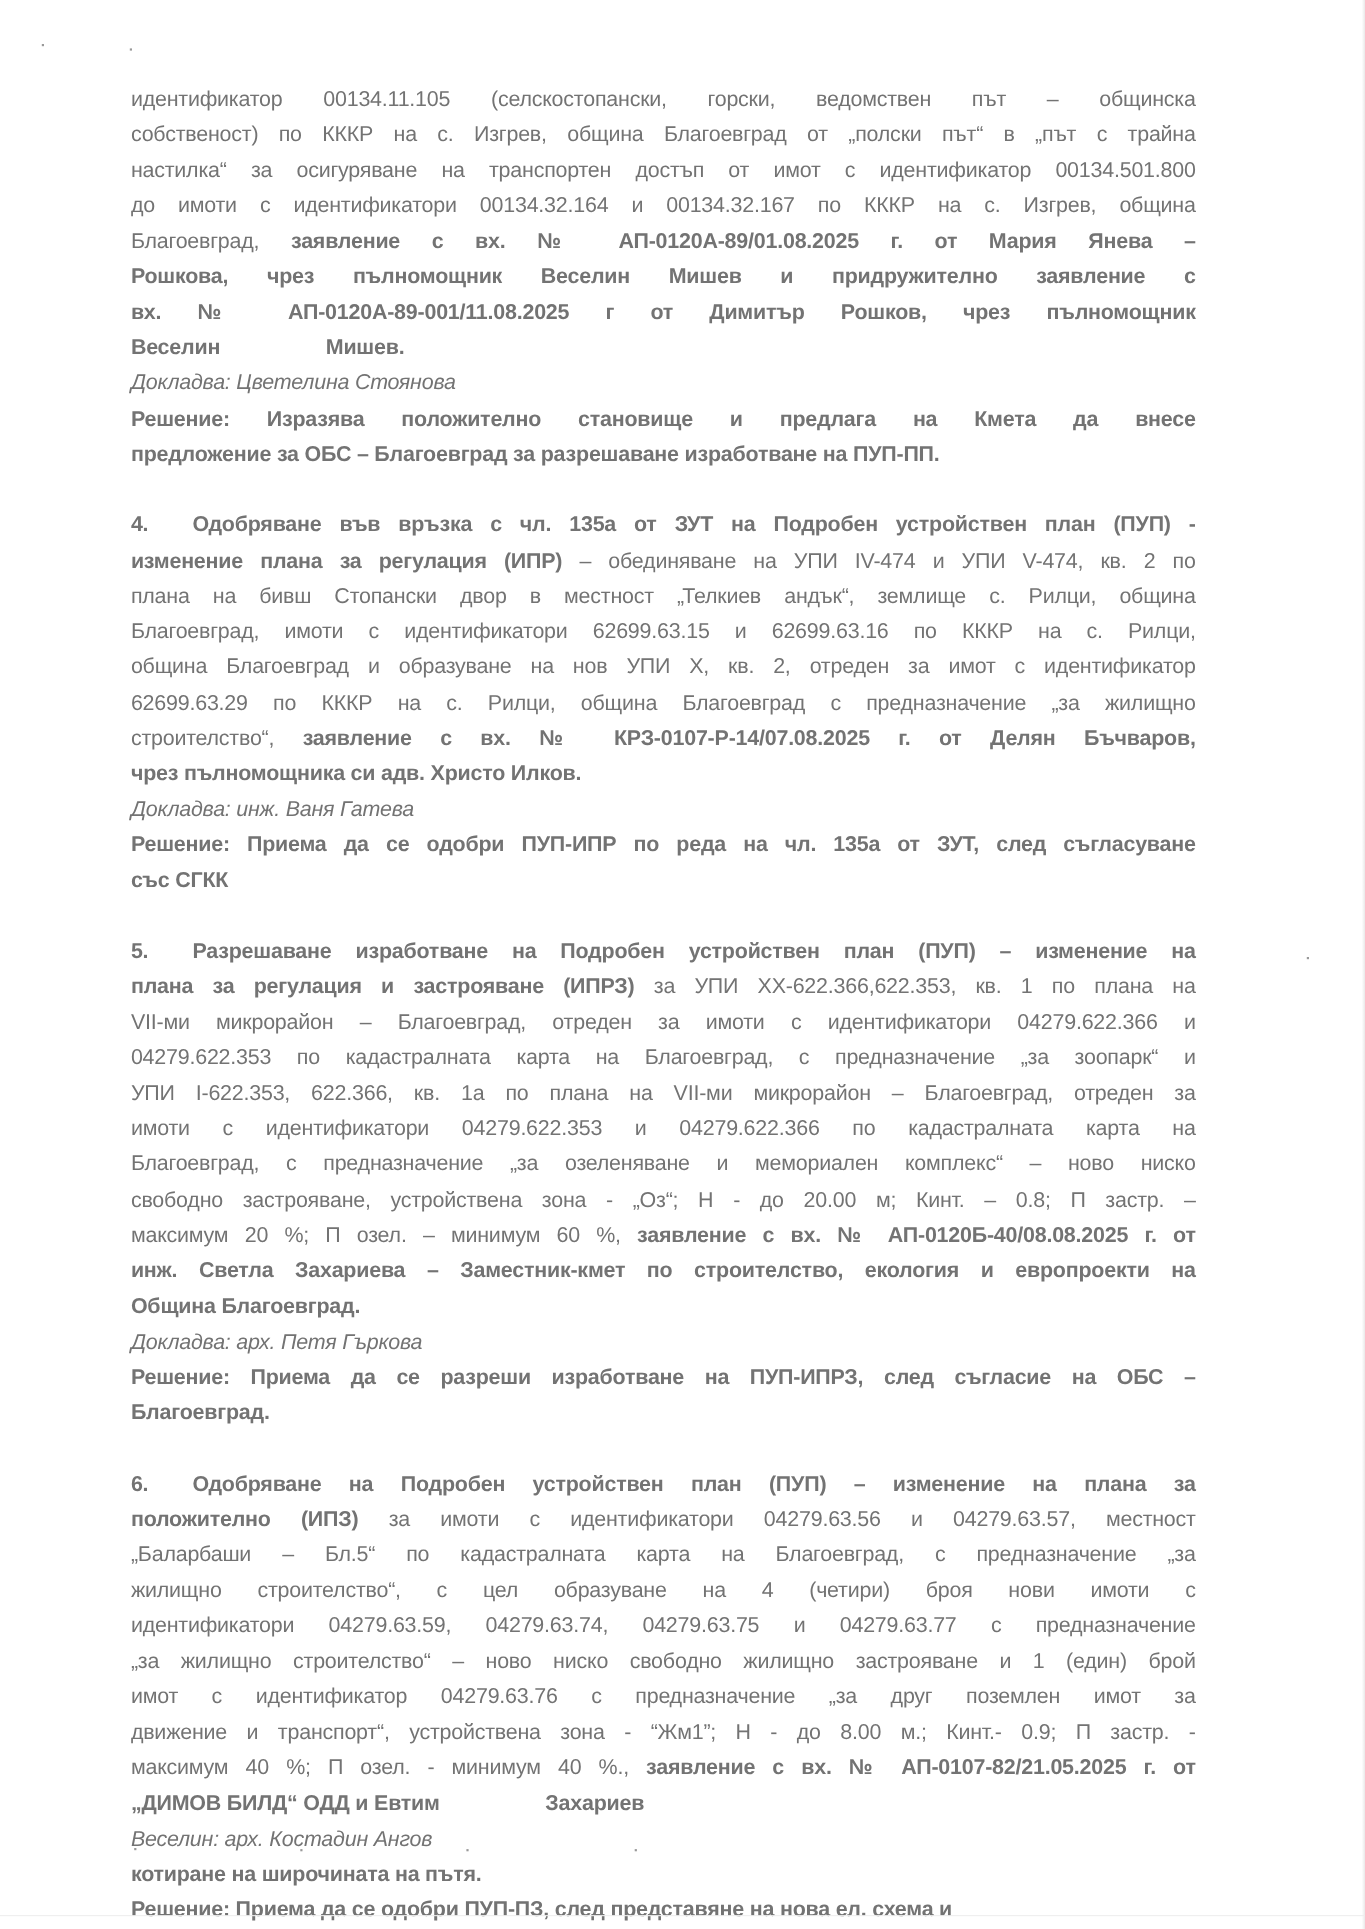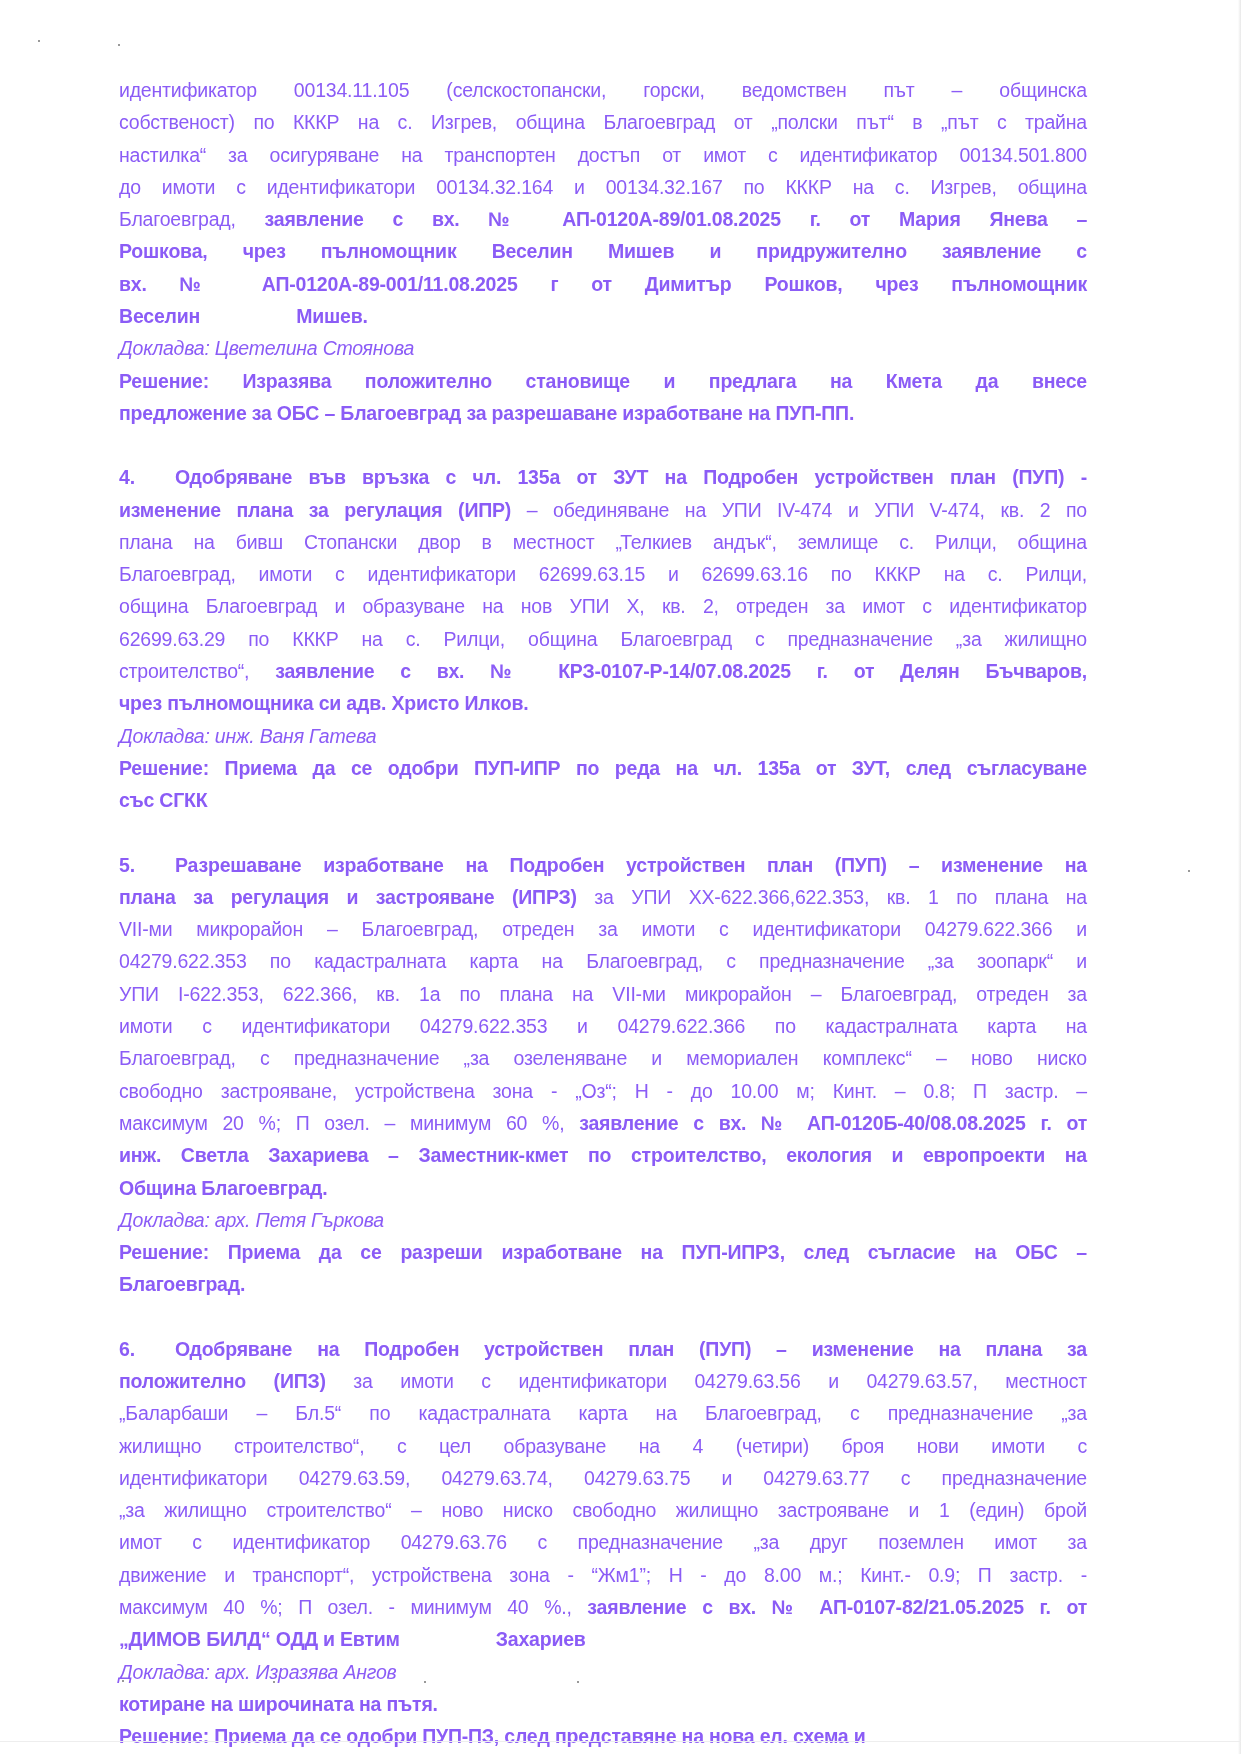--- a/index.html
+++ b/index.html
@@ -4,21 +4,21 @@
 <style>
   html, body { margin: 0; padding: 0; background: #ffffff; }
   body { width: 1241px; height: 1754px; position: relative; overflow: hidden; }
   .page {
     position: absolute;
     left: 119px; top: 74px;
     width: 968px;
     font-family: "Liberation Sans", "DejaVu Sans", sans-serif;
     font-size: 19.5px;
     line-height: 32.3px;
-    color: #8b5cf6;
+    color: #737373;
     letter-spacing: -0.2px;
   }
   .b { font-weight: bold; }
   .it { font-style: italic; }
   .gap { height: 32px; }
   .num { display: inline-block; width: 44px; text-align: right; padding-right: 12px; font-weight: bold; }
   .sp { display: inline-block; }
   .ln { display: block; text-align: justify; text-align-last: justify; }
   .ln.last { text-align-last: left; }
   .dot { position: absolute; width: 2px; height: 2px; background: #999; }
@@ -63,21 +63,21 @@
   <div class="gap"></div>
 
   <section>
     <span class="ln b"><span class="num">5.</span><span>Разрешаване изработване на Подробен устройствен план (ПУП) – изменение на</span></span>
     <span class="ln"><span class="b">плана за регулация и застрояване (ИПРЗ)</span><span> за УПИ ХХ-622.366,622.353, кв. 1 по плана на</span></span>
     <span class="ln">VII-ми микрорайон – Благоевград, отреден за имоти с идентификатори 04279.622.366 и</span>
     <span class="ln">04279.622.353 по кадастралната карта на Благоевград, с предназначение „за зоопарк“ и</span>
     <span class="ln">УПИ I-622.353, 622.366, кв. 1а по плана на VII-ми микрорайон – Благоевград, отреден за</span>
     <span class="ln">имоти с идентификатори 04279.622.353 и 04279.622.366 по кадастралната карта на</span>
     <span class="ln">Благоевград, с предназначение „за озеленяване и мемориален комплекс“ – ново ниско</span>
-    <span class="ln">свободно застрояване, устройствена зона - „Оз“; Н - до 10.00 м; Кинт. – 0.8; П застр. –</span>
+    <span class="ln">свободно застрояване, устройствена зона - „Оз“; Н - до 20.00 м; Кинт. – 0.8; П застр. –</span>
     <span class="ln"><span>максимум 20 %; П озел. – минимум 60 %, </span><span class="b">заявление с вх. № АП-0120Б-40/08.08.2025 г. от</span></span>
     <span class="ln b">инж. Светла Захариева – Заместник-кмет по строителство, екология и европроекти на</span>
     <span class="ln last b">Община Благоевград.</span>
     <span class="ln last it">Докладва: арх. Петя Гъркова</span>
     <span class="ln b">Решение: Приема да се разреши изработване на ПУП-ИПРЗ, след съгласие на ОБС –</span>
     <span class="ln last b">Благоевград.</span>
   </section>
 
   <div class="gap"></div>
 
@@ -85,21 +85,21 @@
     <span class="ln b"><span class="num">6.</span><span>Одобряване на Подробен устройствен план (ПУП) – изменение на плана за</span></span>
     <span class="ln"><span class="b">положително (ИПЗ)</span><span> за имоти с идентификатори 04279.63.56 и 04279.63.57, местност</span></span>
     <span class="ln">„Баларбаши – Бл.5“ по кадастралната карта на Благоевград, с предназначение „за</span>
     <span class="ln">жилищно строителство“, с цел образуване на 4 (четири) броя нови имоти с</span>
     <span class="ln">идентификатори 04279.63.59, 04279.63.74, 04279.63.75 и 04279.63.77 с предназначение</span>
     <span class="ln">„за жилищно строителство“ – ново ниско свободно жилищно застрояване и 1 (един) брой</span>
     <span class="ln">имот с идентификатор 04279.63.76 с предназначение  „за друг поземлен имот за</span>
     <span class="ln">движение и транспорт“, устройствена зона - “Жм1”; Н - до 8.00 м.; Кинт.- 0.9; П застр. -</span>
     <span class="ln"><span>максимум 40 %; П озел. - минимум 40 %., </span><span class="b">заявление с вх. № АП-0107-82/21.05.2025 г. от</span></span>
     <span class="ln last b"><span>„ДИМОВ БИЛД“ ОДД и Евтим</span><span class="sp" style="width:96px"></span><span>Захариев</span></span>
-    <span class="ln last it">Докладва: арх. Изразява Ангов</span>
+    <span class="ln last it">Веселин: арх. Костадин Ангов</span>
     <span class="ln last b">котиране на широчината на пътя.</span>
     <span class="ln last b">Решение: Приема да се одобри ПУП-ПЗ, след представяне на нова ел. схема и</span>
   </section>
 </div>
 
 <div class="dot" style="left:38px;top:40px"></div>
 <div class="dot" style="left:118px;top:44px"></div>
 <div class="dot" style="left:1188px;top:870px"></div>
 <div class="dot" style="left:122px;top:1680px"></div>
 <div class="dot" style="left:273px;top:1681px"></div>

